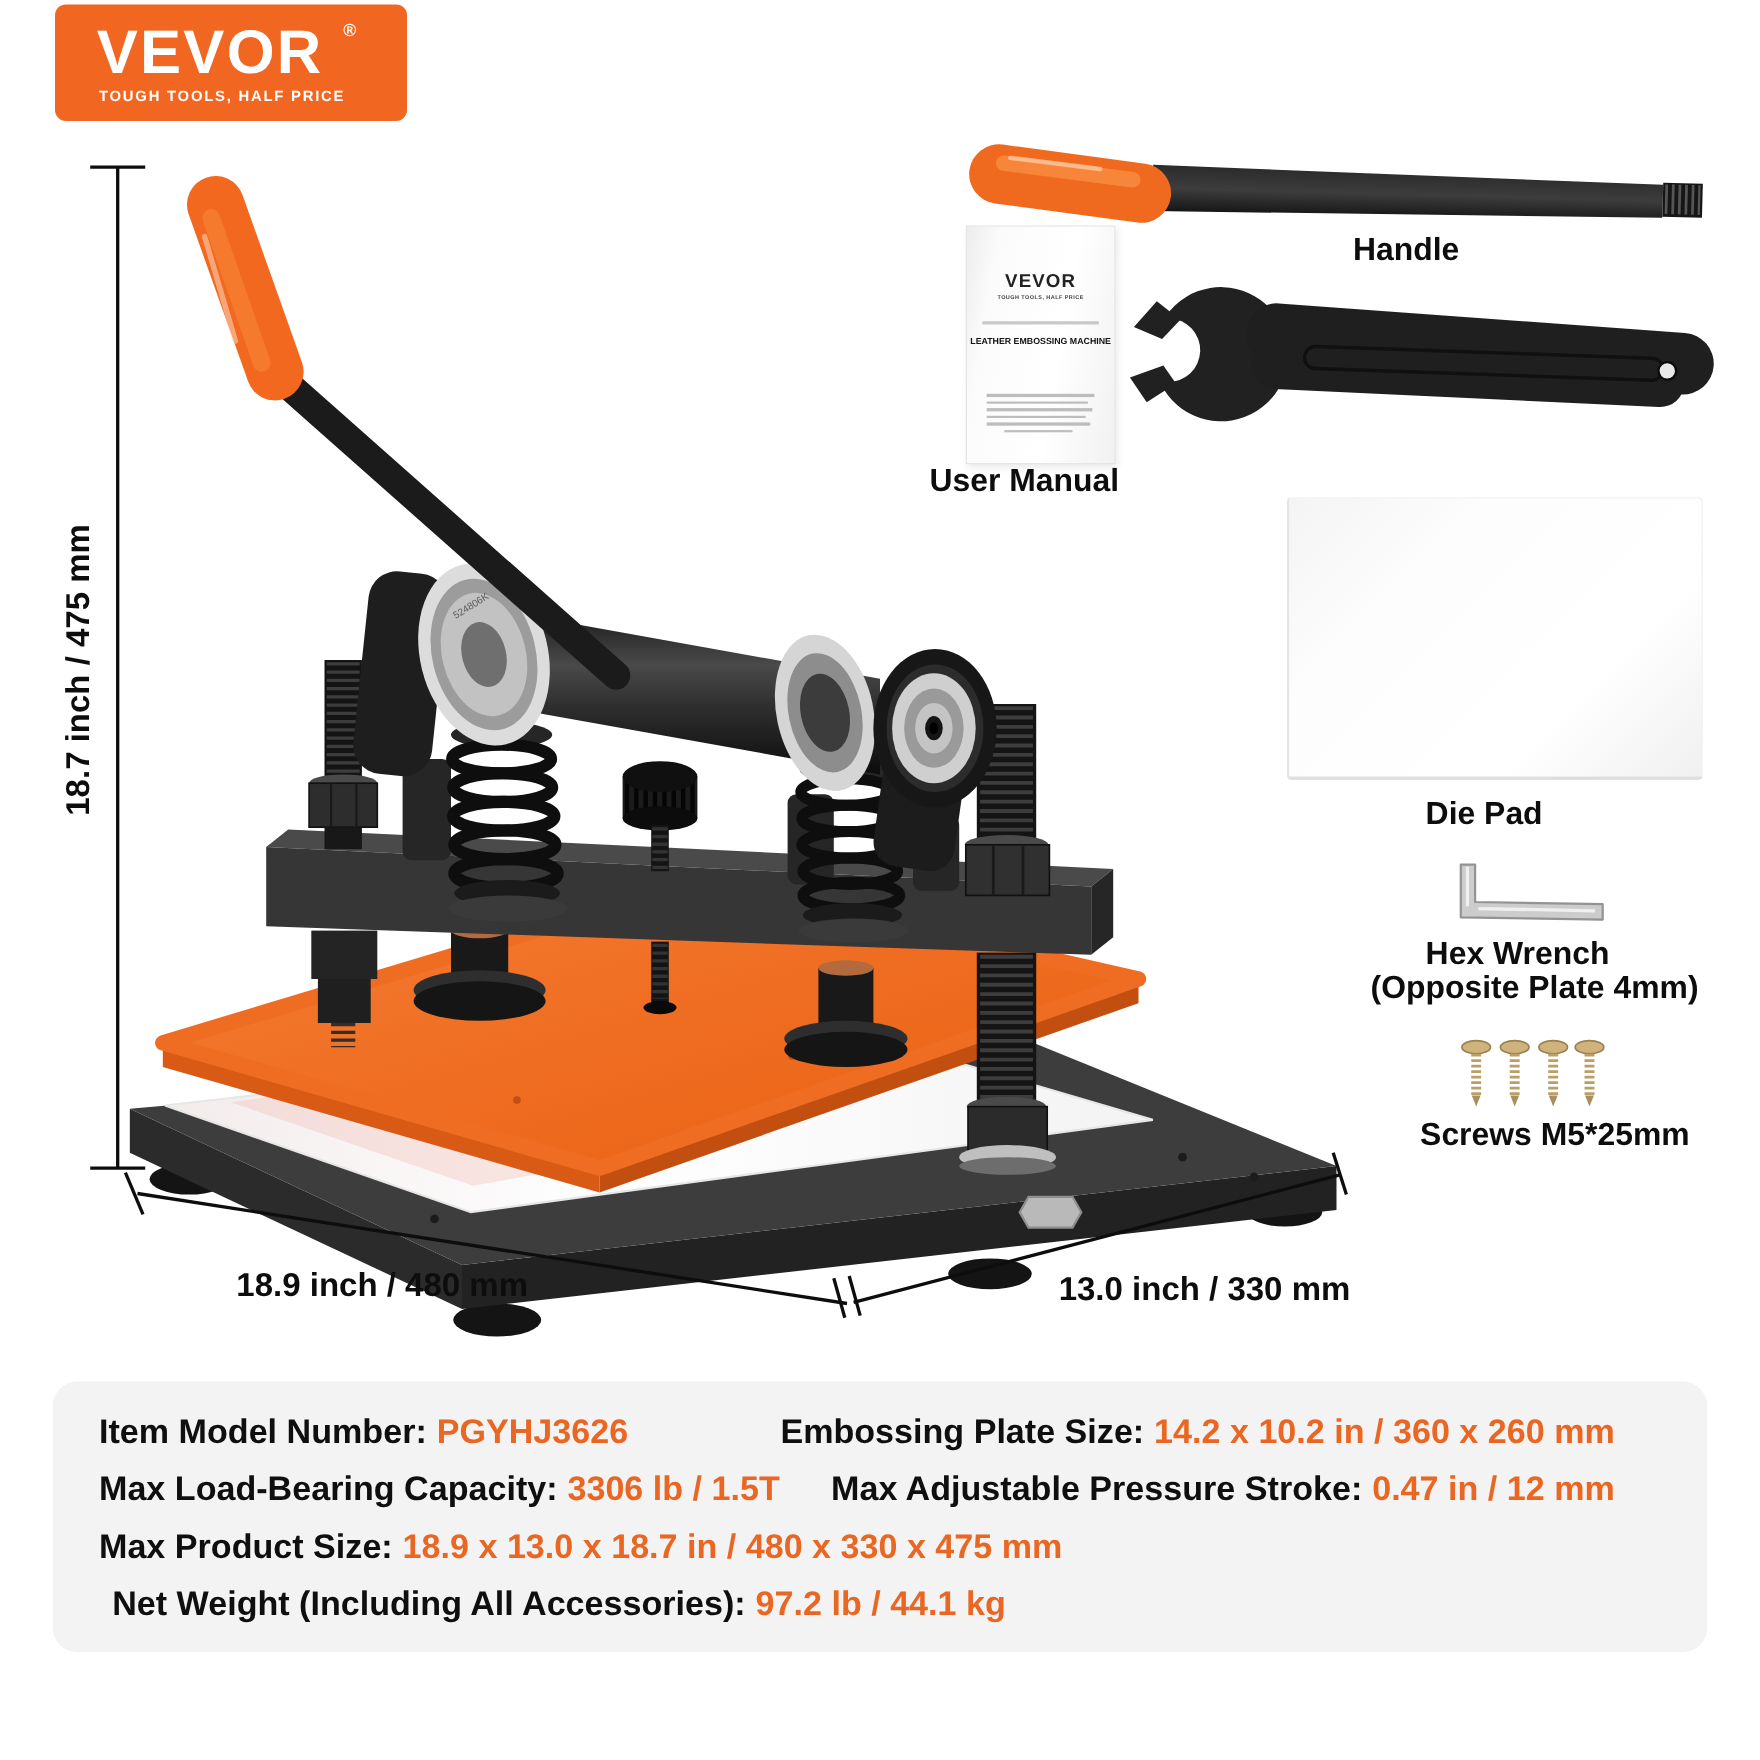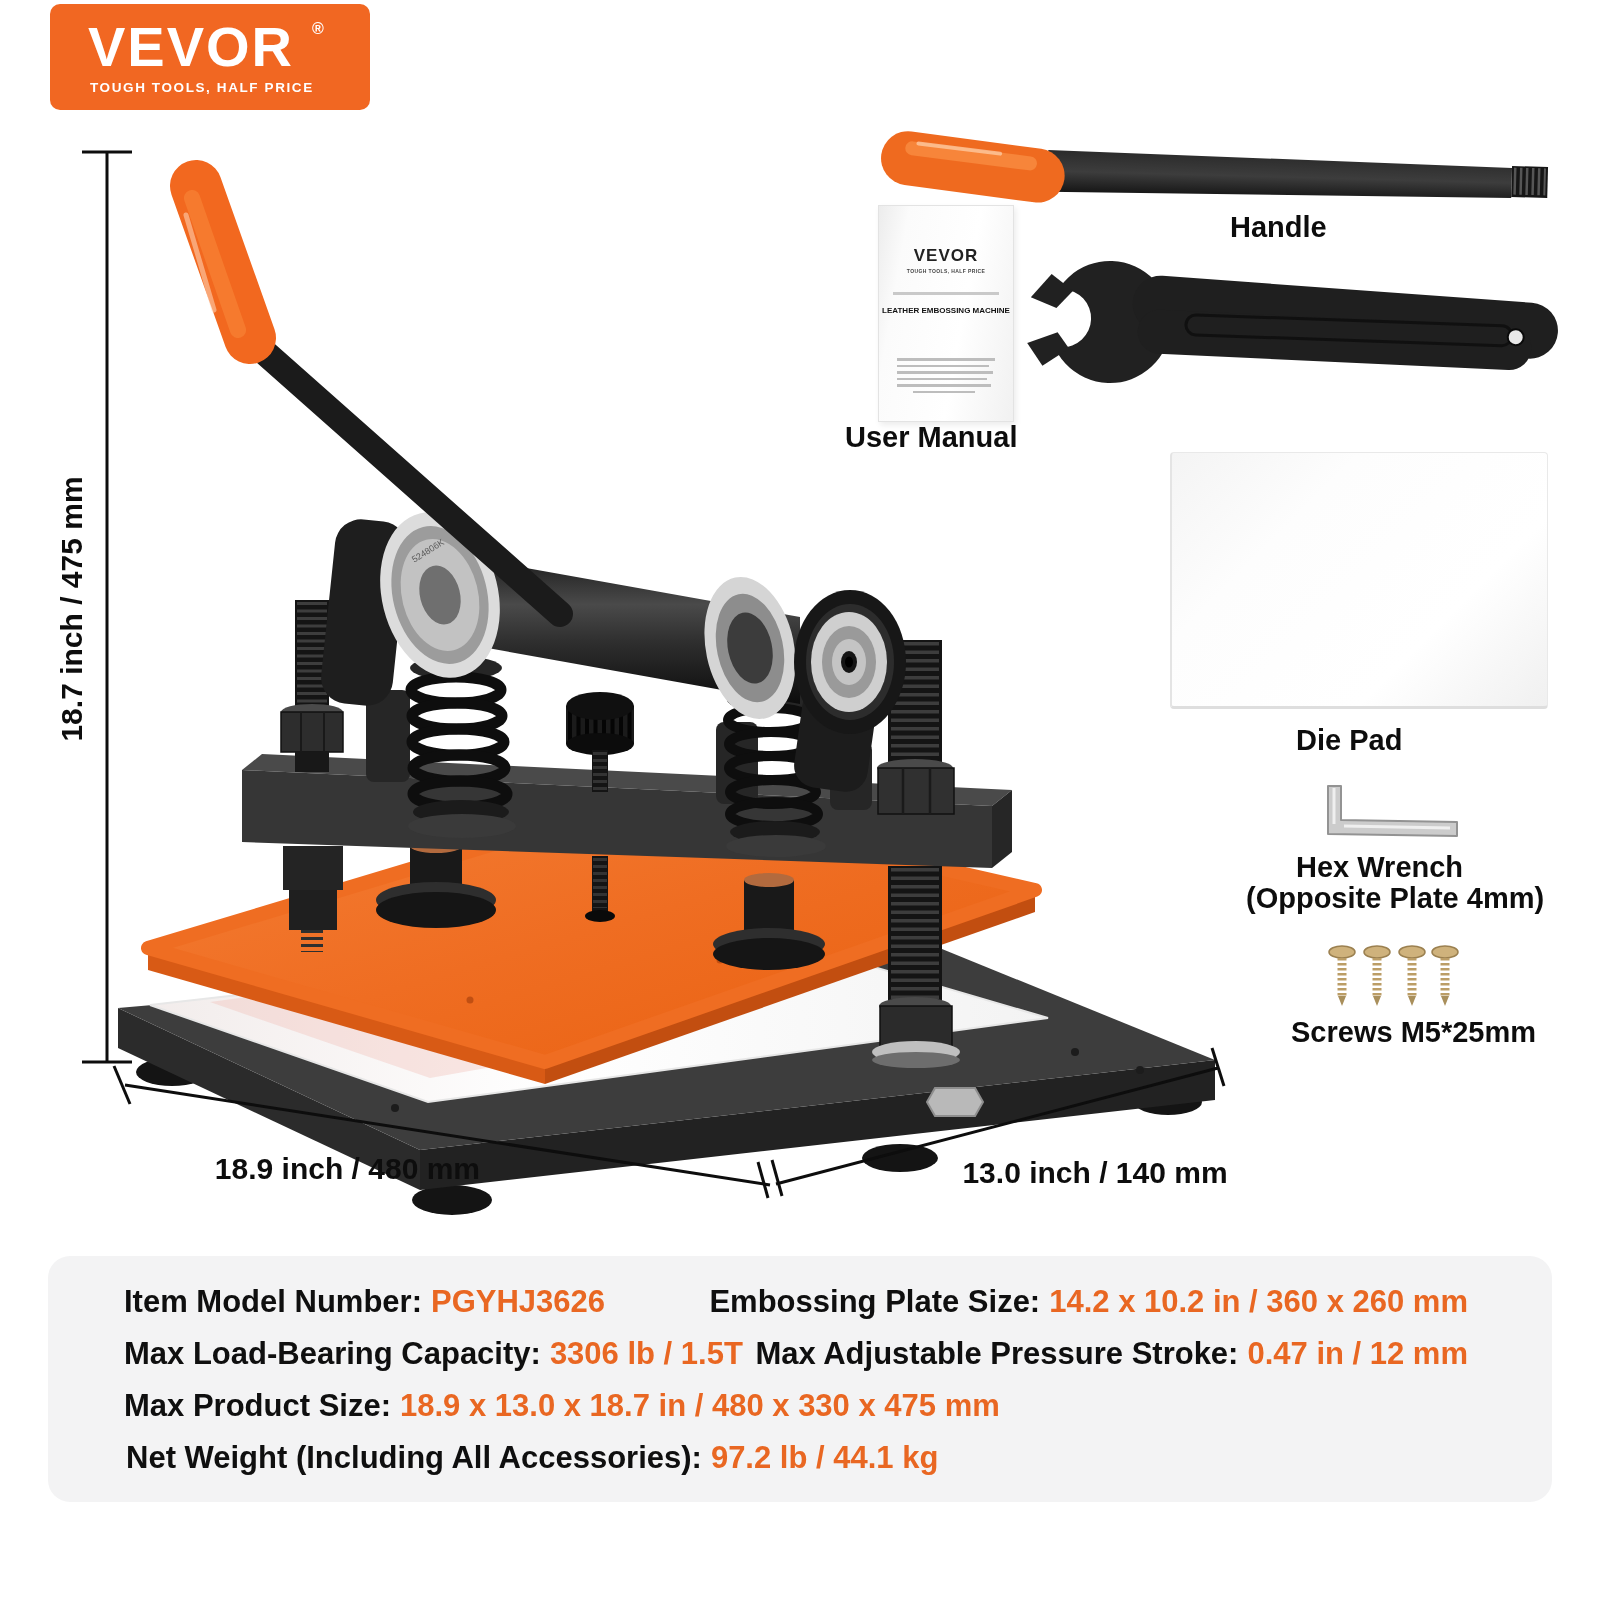--- a/index.html
+++ b/index.html
@@ -34,25 +34,25 @@
   .manual .mline{position:absolute;left:14px;top:86px;width:106px;height:3px;background:#c9c9c9;}
   .manual .mtitle{position:absolute;left:0;top:100px;width:100%;text-align:center;font-size:8px;font-weight:700;color:#111;}
   .manual .para{position:absolute;left:18px;top:152px;width:98px;}
   .manual .para div{height:2.5px;background:#bdbdbd;margin-bottom:4px;}
   
   .diepad{left:1170px;top:452px;width:375px;height:253px;border-radius:4px;
           background:linear-gradient(135deg,#f4f4f4 0%,#fdfdfd 30%,#ffffff 70%,#f0f0f0 100%);
           border:1px solid #e9e9e9;border-bottom:3px solid #dedede;border-left:2px solid #e4e4e4;}
   
   .panel{left:48px;top:1256px;width:1504px;height:246px;background:#f3f3f4;border-radius:22px;}
-  .spec{position:absolute;font-size:31px;font-weight:700;color:#0f0f0f;white-space:nowrap;margin-left:34px;}
+  .spec{position:absolute;font-size:31px;font-weight:700;color:#0f0f0f;white-space:nowrap;}
   .spec .v{color:#e96722;margin-left:9px;}
   .s-r1l{left:90px;top:1284px;} .s-r1r{right:132px;top:1284px;text-align:center;}
   .s-r2l{left:90px;top:1336px;} .s-r2r{right:132px;top:1336px;text-align:right;}
-  .s-r3{left:90px;top:1388px;}  .s-r4{left:92px;top:1440px;}
+  .s-r3{left:90px;top:1388px;}  .s-r4{left:102px;top:1440px;}
   svg{position:absolute;left:0;top:0;}
 </style>
 </head>
 <body>
 
 <div class="page">
 
   <svg width="1600" height="1600" viewBox="0 0 1600 1600">
     <defs>
       <linearGradient id="shaftG" x1="0" y1="0" x2="0" y2="1">
@@ -299,21 +299,21 @@
   </svg>
 
   <div class="abs logo">
     <span class="brand">VEVOR</span>
     <span class="reg">®</span>
     <span class="tag">TOUGH TOOLS, HALF PRICE</span>
   </div>
 
   <div class="abs dim-label dim-v">18.7 inch / 475 mm</div>
   <div class="abs dim-label dim-w">18.9 inch / 480 mm</div>
-  <div class="abs dim-label dim-d">13.0 inch / 140 mm</div>
+  <div class="abs dim-label dim-d">13.0 inch / 330 mm</div>
 
   <div class="abs manual">
     <div class="mbrand">VEVOR</div>
     <div class="mtag">TOUGH TOOLS, HALF PRICE</div>
     <div class="mline"></div>
     <div class="mtitle">LEATHER EMBOSSING MACHINE</div>
     <div class="para">
       <div style="width:98px"></div>
         <div style="width:92px"></div>
         <div style="width:96px"></div>

